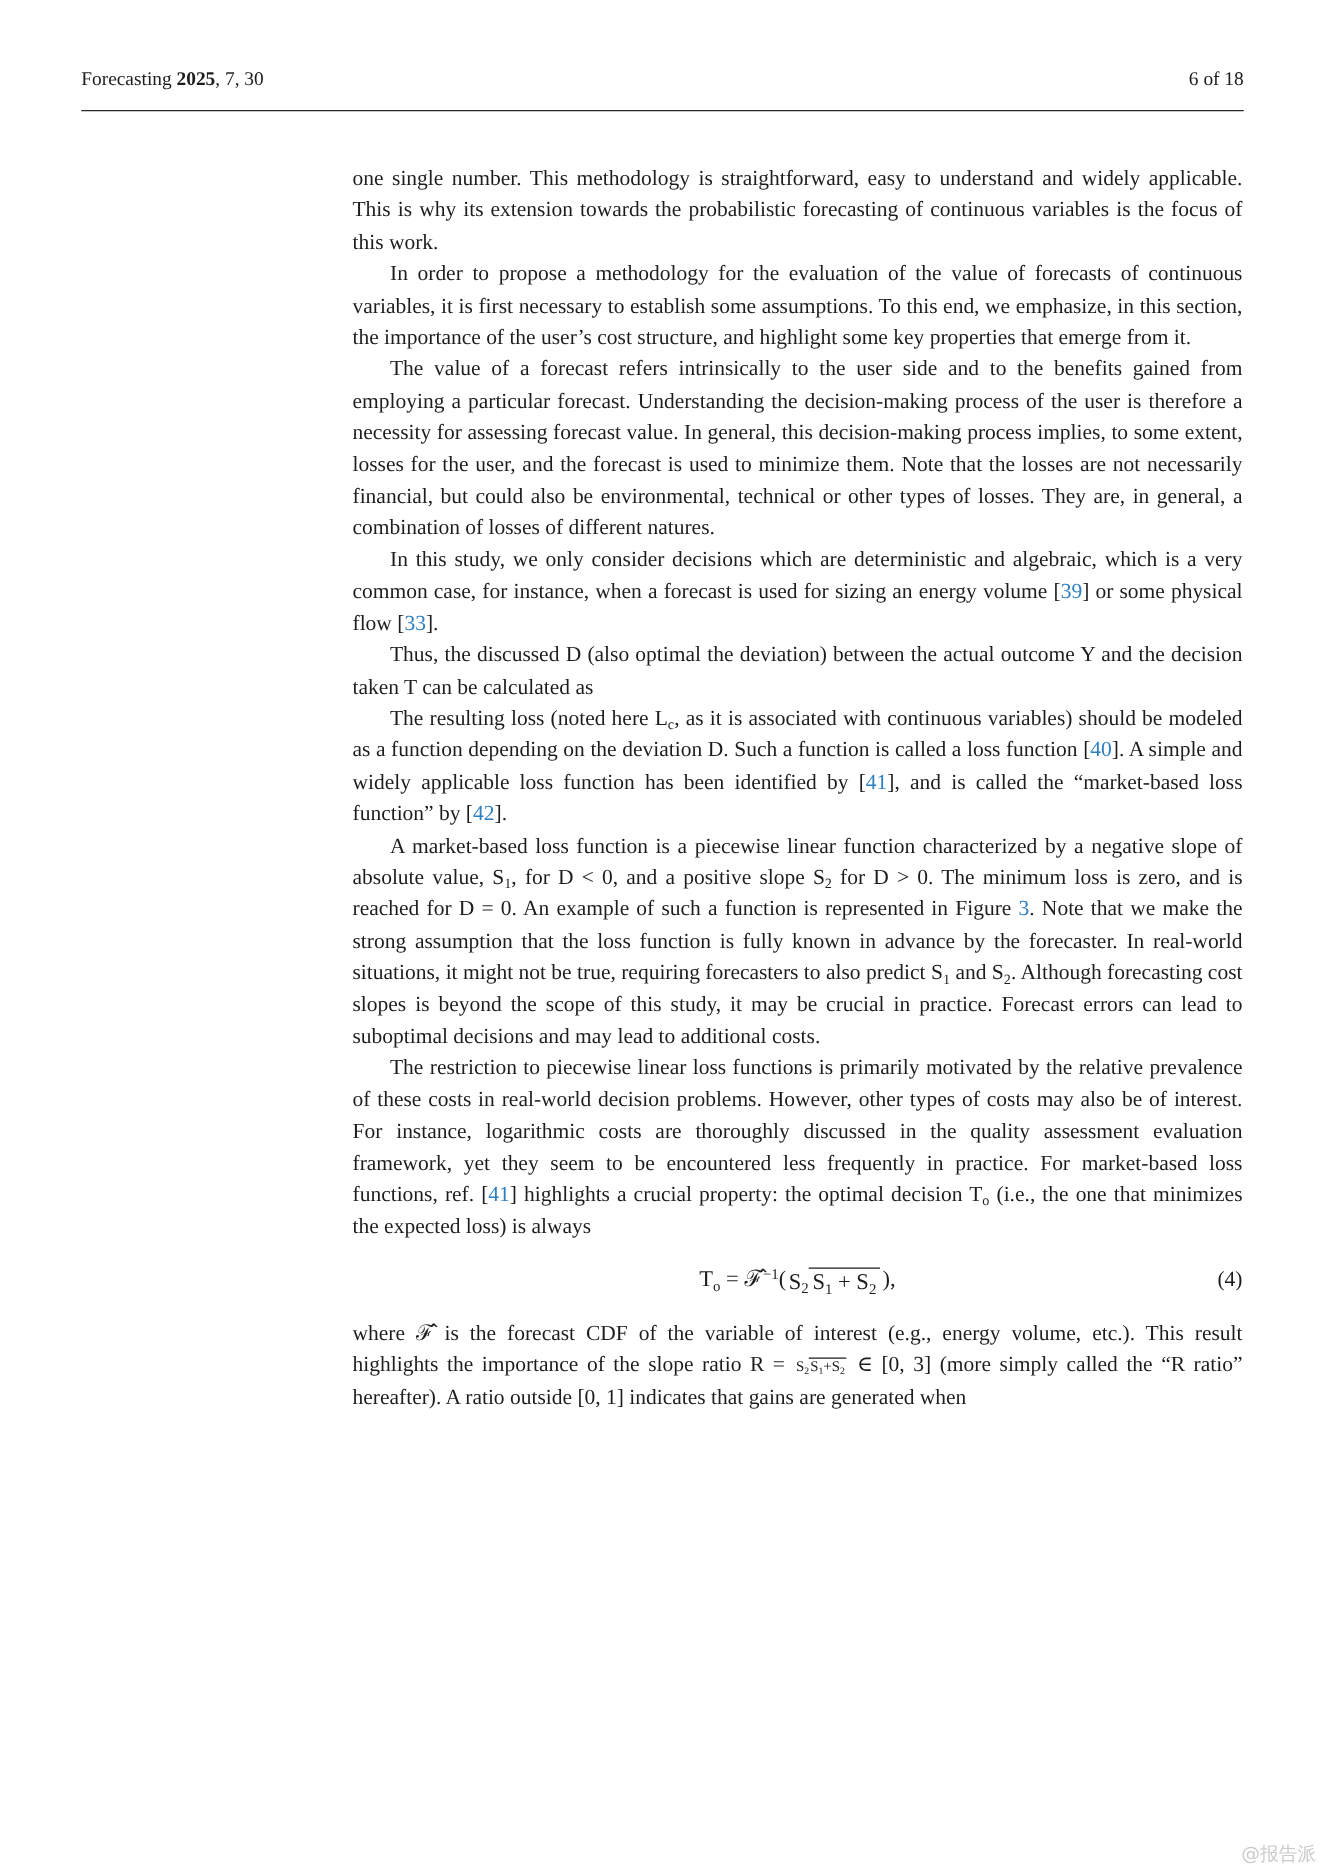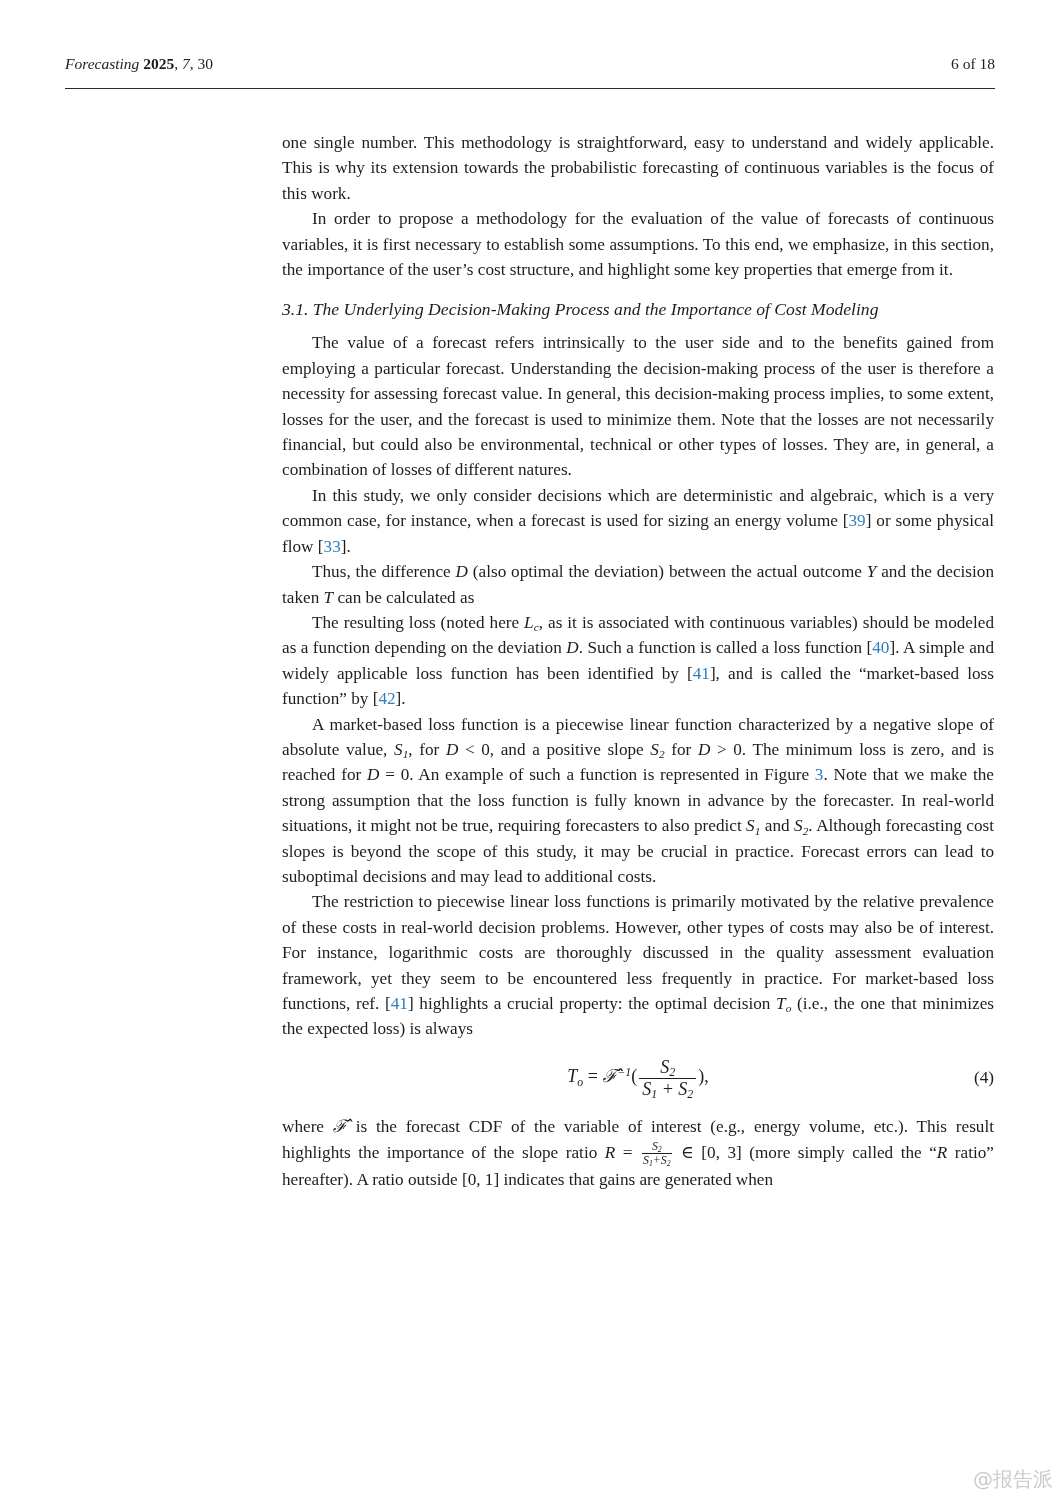--- a/index.html
+++ b/index.html
@@ -26,21 +26,21 @@
     position:absolute;top:88px;left:65px;right:66px;
     border-top:1.6px solid var(--rule);
   }
   .content{
     position:absolute;top:130px;left:282px;width:712px;
     font-size:17.2px;line-height:25.4px;
     text-align:justify;
   }
   .content p{margin:0;}
   p.indent{text-indent:30px;}
-  .math{font-style:italic;}
+  .math{}
   .bold{font-weight:bold;}
   .cite{color:var(--link);cursor:pointer;}
   h2.section{
     font-size:19.6px;line-height:26px;font-weight:bold;
     margin:17px 0 12px;text-align:left;
   }
   h3.subsection{
     font-size:17.6px;line-height:24px;font-weight:normal;font-style:italic;
     margin:15px 0 9px;text-align:left;
   }
@@ -48,54 +48,53 @@
     position:relative;
     display:flex;justify-content:center;align-items:center;
     margin:15px 0;min-height:30px;
     font-size:18px;text-align:center;
   }
   .eq-number{position:absolute;right:0;font-size:17.2px;font-style:normal;}
   sub,sup{font-size:66%;line-height:0;}
   sub{vertical-align:baseline;position:relative;top:0.3em;}
   sup{vertical-align:baseline;position:relative;top:-0.55em;}
   .frac{
-    display:inline-flex;flex-direction:column;align-items:center;
+    display:inline-flex;flex-direction:row;align-items:center;
     vertical-align:middle;line-height:1.15;padding:0 2px;text-align:center;
   }
   .frac .den{border-top:1.4px solid currentColor;padding:0 3px;}
   .frac.small{font-size:11.8px;line-height:1.12;}
   .frac.small .den{border-top:1px solid currentColor;padding:0 1px;}
   .watermark{
     position:absolute;right:8px;bottom:7px;
     font-family:"DejaVu Sans","Liberation Sans",sans-serif;
-    font-size:20px;color:var(--watermark);margin-left:35px;
+    font-size:15px;color:var(--watermark);margin-left:35px;
   }
 </style>
 </head>
 <body>
 
 <div class="header">
   <span><span class="math">Forecasting</span><span> </span><span class="bold">2025</span><span>, </span><span class="math">7</span><span>, 30</span></span>
   <span>6 of 18</span>
 </div>
 <div class="rule"></div>
 
 <div class="content">
   <p><span>one single number. This methodology is straightforward, easy to understand and widely applicable. This is why its extension towards the probabilistic forecasting of continuous variables is the focus of this work.</span></p>
 
 
   <p class="indent"><span>In order to propose a methodology for the evaluation of the value of forecasts of continuous variables, it is first necessary to establish some assumptions. To this end, we emphasize, in this section, the importance of the user’s cost structure, and highlight some key properties that emerge from it.</span></p>
 
-  <h3 class="subsection">3.1. The Underlying Decision-Making Process and the Importance of Cost Modeling</h3>
 
   <p class="indent"><span>The value of a forecast refers intrinsically to the user side and to the benefits gained from employing a particular forecast. Understanding the decision-making process of the user is therefore a necessity for assessing forecast value. In general, this decision-making process implies, to some extent, losses for the user, and the forecast is used to minimize them. Note that the losses are not necessarily financial, but could also be environmental, technical or other types of losses. They are, in general, a combination of losses of different natures.</span></p>
 
   <p class="indent"><span>In this study, we only consider decisions which are deterministic and algebraic, which is a very common case, for instance, when a forecast is used for sizing an energy volume [</span><span class="cite">39</span><span>] or some physical flow [</span><span class="cite">33</span><span>].</span></p>
 
-  <p class="indent"><span>Thus, the difference </span><span class="math">D</span><span> (also optimal the deviation) between the actual outcome </span><span class="math">Y</span><span> and the decision taken </span><span class="math">T</span><span> can be calculated as</span></p>
+  <p class="indent"><span>Thus, the discussed </span><span class="math">D</span><span> (also optimal the deviation) between the actual outcome </span><span class="math">Y</span><span> and the decision taken </span><span class="math">T</span><span> can be calculated as</span></p>
 
 
   <p class="indent"><span>The resulting loss (noted here </span><span class="math"><span>L</span><sub>c</sub></span><span>, as it is associated with continuous variables) should be modeled as a function depending on the deviation </span><span class="math">D</span><span>. Such a function is called a loss function [</span><span class="cite">40</span><span>]. A simple and widely applicable loss function has been identified by [</span><span class="cite">41</span><span>], and is called the “market-based loss function” by [</span><span class="cite">42</span><span>].</span></p>
 
   <p class="indent"><span>A market-based loss function is a piecewise linear function characterized by a negative slope of absolute value, </span><span class="math"><span>S</span><sub>1</sub></span><span>, for </span><span class="math">D</span><span> &lt; 0, and a positive slope </span><span class="math"><span>S</span><sub>2</sub></span><span> for </span><span class="math">D</span><span> &gt; 0. The minimum loss is zero, and is reached for </span><span class="math">D</span><span> = 0. An example of such a function is represented in Figure </span><span class="cite">3</span><span>. Note that we make the strong assumption that the loss function is fully known in advance by the forecaster. In real-world situations, it might not be true, requiring forecasters to also predict </span><span class="math"><span>S</span><sub>1</sub></span><span> and </span><span class="math"><span>S</span><sub>2</sub></span><span>. Although forecasting cost slopes is beyond the scope of this study, it may be crucial in practice. Forecast errors can lead to suboptimal decisions and may lead to additional costs.</span></p>
 
   <p class="indent"><span>The restriction to piecewise linear loss functions is primarily motivated by the relative prevalence of these costs in real-world decision problems. However, other types of costs may also be of interest. For instance, logarithmic costs are thoroughly discussed in the quality assessment evaluation framework, yet they seem to be encountered less frequently in practice. For market-based loss functions, ref. [</span><span class="cite">41</span><span>] highlights a crucial property: the optimal decision </span><span class="math"><span>T</span><sub>o</sub></span><span> (i.e., the one that minimizes the expected loss) is always</span></p>
 
   <div class="equation">
     <span class="eq-body"><span class="math"><span>T</span><sub>o</sub></span><span> = </span><span class="math"><span>ℱ̂</span><sup>−1</sup></span><span>(</span><span class="frac">

